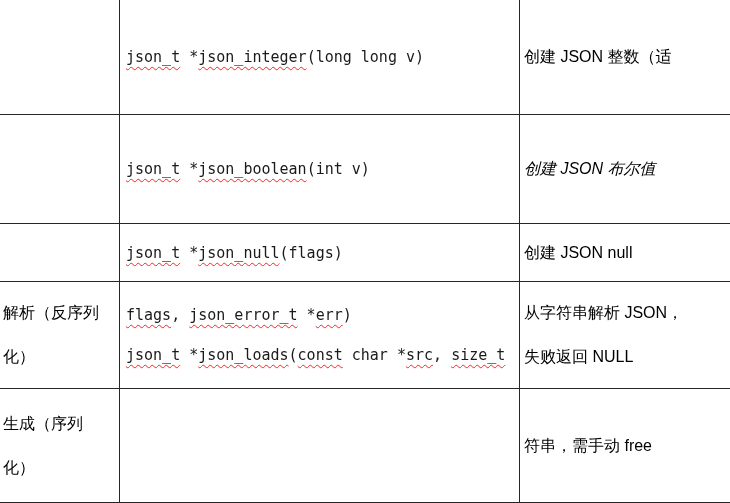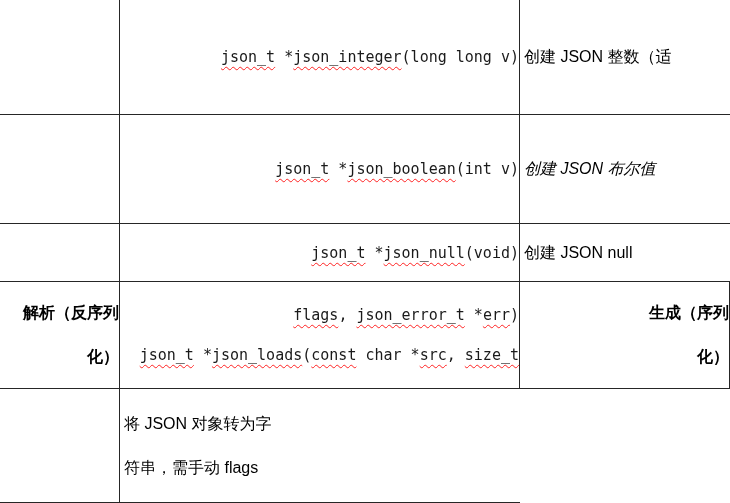--- a/index.html
+++ b/index.html
@@ -14,22 +14,22 @@
     background:var(--background,#ffffff);
     box-sizing:border-box;
     overflow:hidden;
   }
   .cell{
     box-sizing:border-box;
     border-bottom:1px solid var(--border,#262626);
     display:flex;flex-direction:column;justify-content:center;
     overflow:hidden;
   }
-  .c1,.c2{border-right:1px solid var(--border,#262626);align-items:flex-end;}
-  .c1{padding-left:3px;font-size:16px;font-weight:bold;}
+  .c1,.c2{border-right:1px solid var(--border,#262626);}
+  .c1{padding-left:3px;font-size:16px;}
   .c2{padding-left:6px;}
   .c3{padding-left:4px;font-size:16px;}
   .line{line-height:44px;white-space:pre;}
   .code-line{
     font-family:"DejaVu Sans Mono","Liberation Mono",monospace;
     font-size:15px;line-height:40px;white-space:pre;
     color:var(--code,#1a1a1a);
   }
   .desc-r0 .line{line-height:66px;}
   .desc-r1 .line{line-height:50px;font-style:italic;}
@@ -57,39 +57,42 @@
   <div class="cell c1"></div>
   <div class="cell c2">
     <div class="code-line"><span class="sq">json_t</span><span> *</span><span class="sq">json_boolean</span><span>(int v)</span></div>
   </div>
   <div class="cell c3 desc-r1">
     <div class="line">创建 JSON 布尔值</div>
   </div>
 
   <div class="cell c1"></div>
   <div class="cell c2">
-    <div class="code-line"><span class="sq">json_t</span><span> *</span><span class="sq">json_null</span><span>(void)</span></div>
+    <div class="code-line"><span class="sq">json_t</span><span> *</span><span class="sq">json_null</span><span>(flags)</span></div>
   </div>
   <div class="cell c3">
     <div class="line">创建 JSON null</div>
   </div>
 
   <div class="cell c1">
     <div class="line">解析（反序列</div>
     <div class="line">化）</div>
   </div>
   <div class="cell c2">
     <div class="code-line"><span class="sq">flags</span><span>, </span><span class="sq">json_error_t</span><span> *</span><span class="sq">err</span><span>)</span></div>
     <div class="code-line"><span class="sq">json_t</span><span> *</span><span class="sq">json_loads</span><span>(</span><span class="sq">const</span><span> char *</span><span class="sq">src</span><span>, </span><span class="sq">size_t</span></div>
   </div>
+  <div class="cell c3">
+    <div class="line">从字符串解析 JSON，</div>
+    <div class="line">失败返回 NULL</div>
+  </div>
 
   <div class="cell c1">
     <div class="line">生成（序列</div>
     <div class="line">化）</div>
   </div>
   <div class="cell c2">
   </div>
   <div class="cell c3">
-    <div class="line">将 JSON 对象转为字</div>
-    <div class="line">符串，需手动 flags</div>
+    <div class="line">符串，需手动 free</div>
   </div>
 
 </div>
 
 </body></html>

